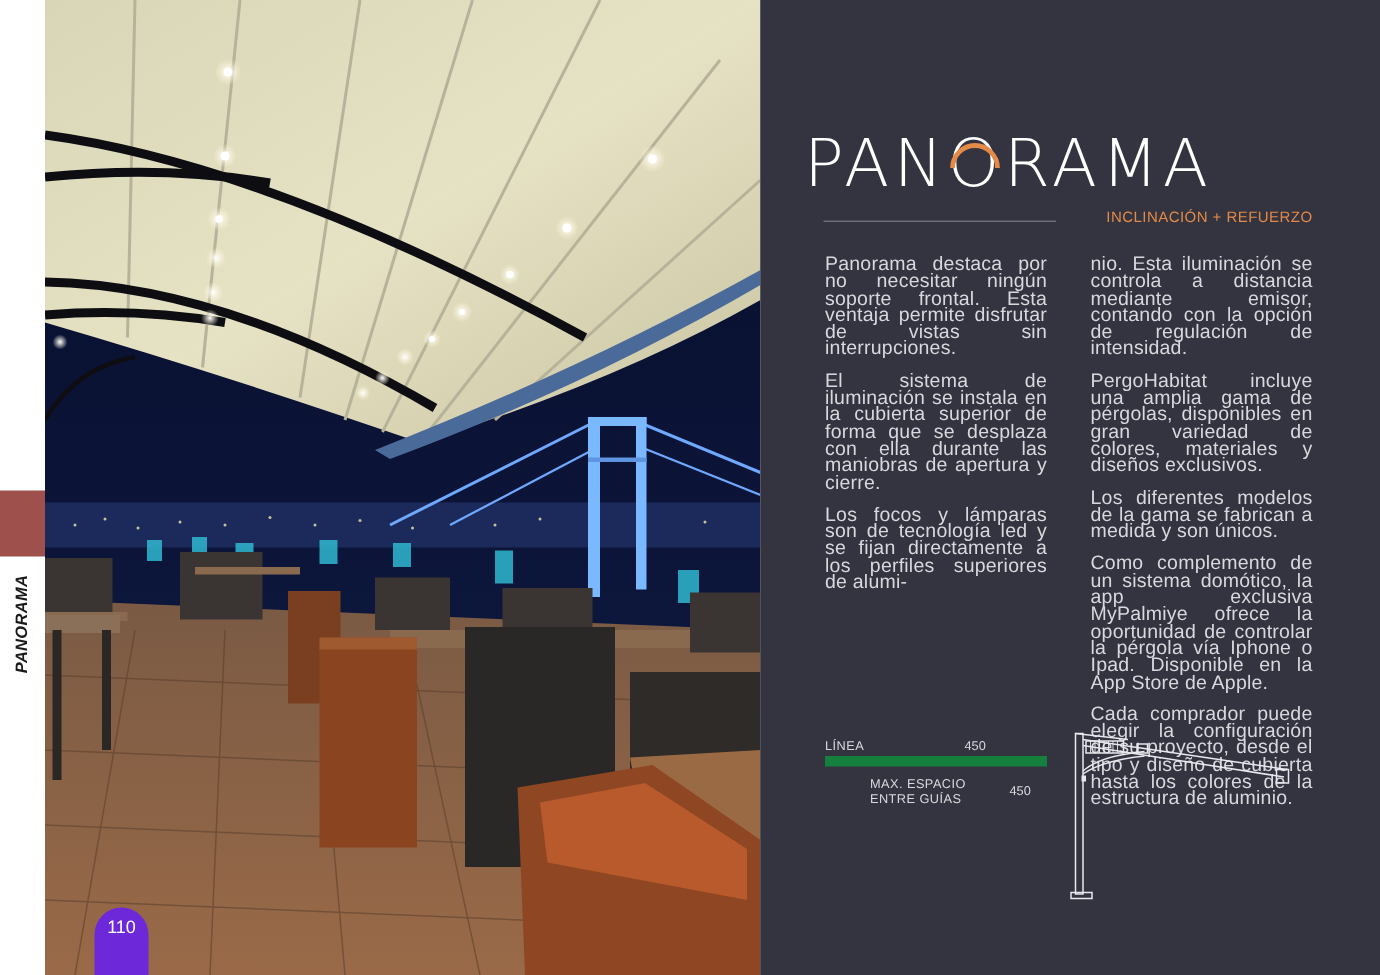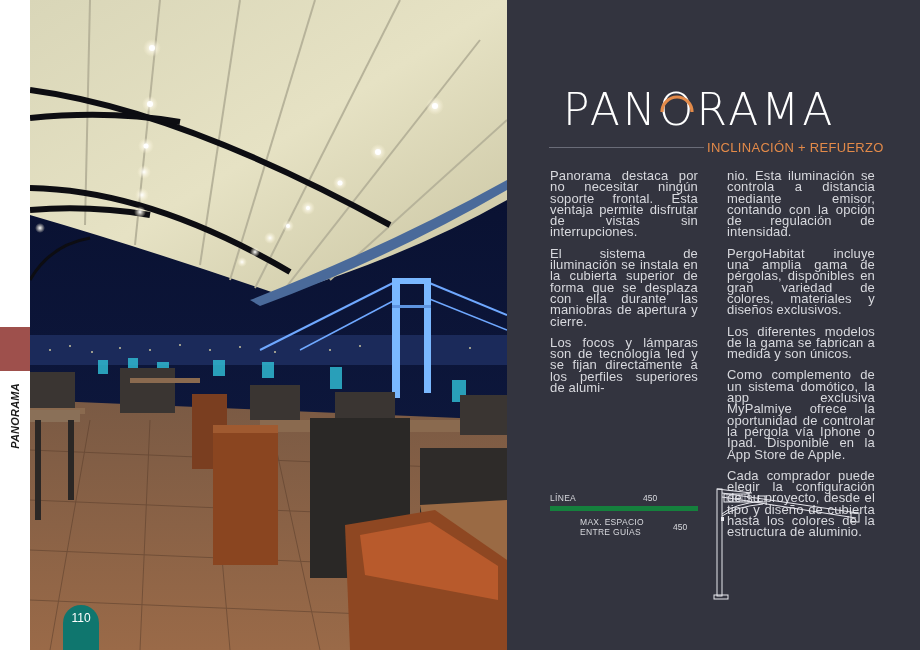--- a/index.html
+++ b/index.html
@@ -18,53 +18,53 @@
       font-family: "Liberation Sans", sans-serif; font-weight: bold; font-style: italic;
       font-size: 11px; color: #1a1a1a; white-space: nowrap; letter-spacing: 0.2px;
     }
 
     
     .photo { position: absolute; left: 30px; top: 0; width: 477px; height: 650px; overflow: hidden; background: #0b1430; }
     .photo svg { display: block; }
 
     .page-number {
       position: absolute; left: 63px; top: 605px; width: 36px; height: 45px;
-      background: #0f766e; border-radius: 18px 18px 0 0;
+      background: #6d28d9; border-radius: 18px 18px 0 0;
       display: flex; justify-content: center; padding-top: 6px;
       font-family: "Liberation Sans", sans-serif; font-size: 12px; color: #ffffff;
     }
 
     
     .panel { position: absolute; left: 507px; top: 0; width: 413px; height: 650px; background: #33343f; }
 
     .title {
-      position: absolute; left: 56px; top: 86px; width: 315px; height: 48px;
+      position: absolute; left: 29px; top: 86px; width: 315px; height: 48px;
       font-family: "DejaVu Sans", sans-serif; font-weight: 200; font-size: 44px; line-height: 48px;
       letter-spacing: 3px; color: #ffffff; white-space: nowrap;
     }
     .title .o-arc { position: relative; display: inline-block; }
     .title-rule { position: absolute; left: 42px; top: 147px; width: 155px; height: 1px; background: #6a6c78; }
     .subtitle {
-      position: absolute; left: 200px; top: 140px; width: 152px; text-align: right;
-      font-family: "Liberation Sans", sans-serif; font-size: 13px; letter-spacing: 0.3px;
+      position: absolute; left: 216px; top: 140px; width: 152px; text-align: right;
+      font-family: "Liberation Sans", sans-serif; font-size: 10px; letter-spacing: 0.3px;
       color: #e38a49; white-space: nowrap;
     }
 
     .col { position: absolute; top: 170px; width: 148px; }
     .col-left { left: 43px; }
     .col-right { left: 220px; }
     .col p {
       font-family: "Liberation Sans", sans-serif; font-size: 13px; line-height: 11.3px;
       color: #d8d9de; text-align: justify; margin-bottom: 10px; letter-spacing: 0.15px;
     }
 
     
     .specs { position: absolute; left: 43px; top: 490px; width: 148px; }
     .spec-row {
-      display: flex; align-items: center; border-bottom: 5px solid #15803d;
+      display: flex; align-items: center; border-bottom: 7px solid #15803d;
       font-family: "Liberation Sans", sans-serif; font-size: 8.5px; color: #d8d9de;
     }
     .spec-row:last-child { border-bottom: none; margin-left: 30px; }
     .spec-row .k { width: 93px; letter-spacing: 0.3px; }
     .spec-row .v { flex: 1; }
     .spec-row.r1 { height: 21px; }
     .spec-row.r2 { height: 21px; }
     .spec-row.r3 { height: 32px; line-height: 10px; }
 
     .diagram { position: absolute; left: 206px; top: 480px; width: 150px; height: 120px; }

